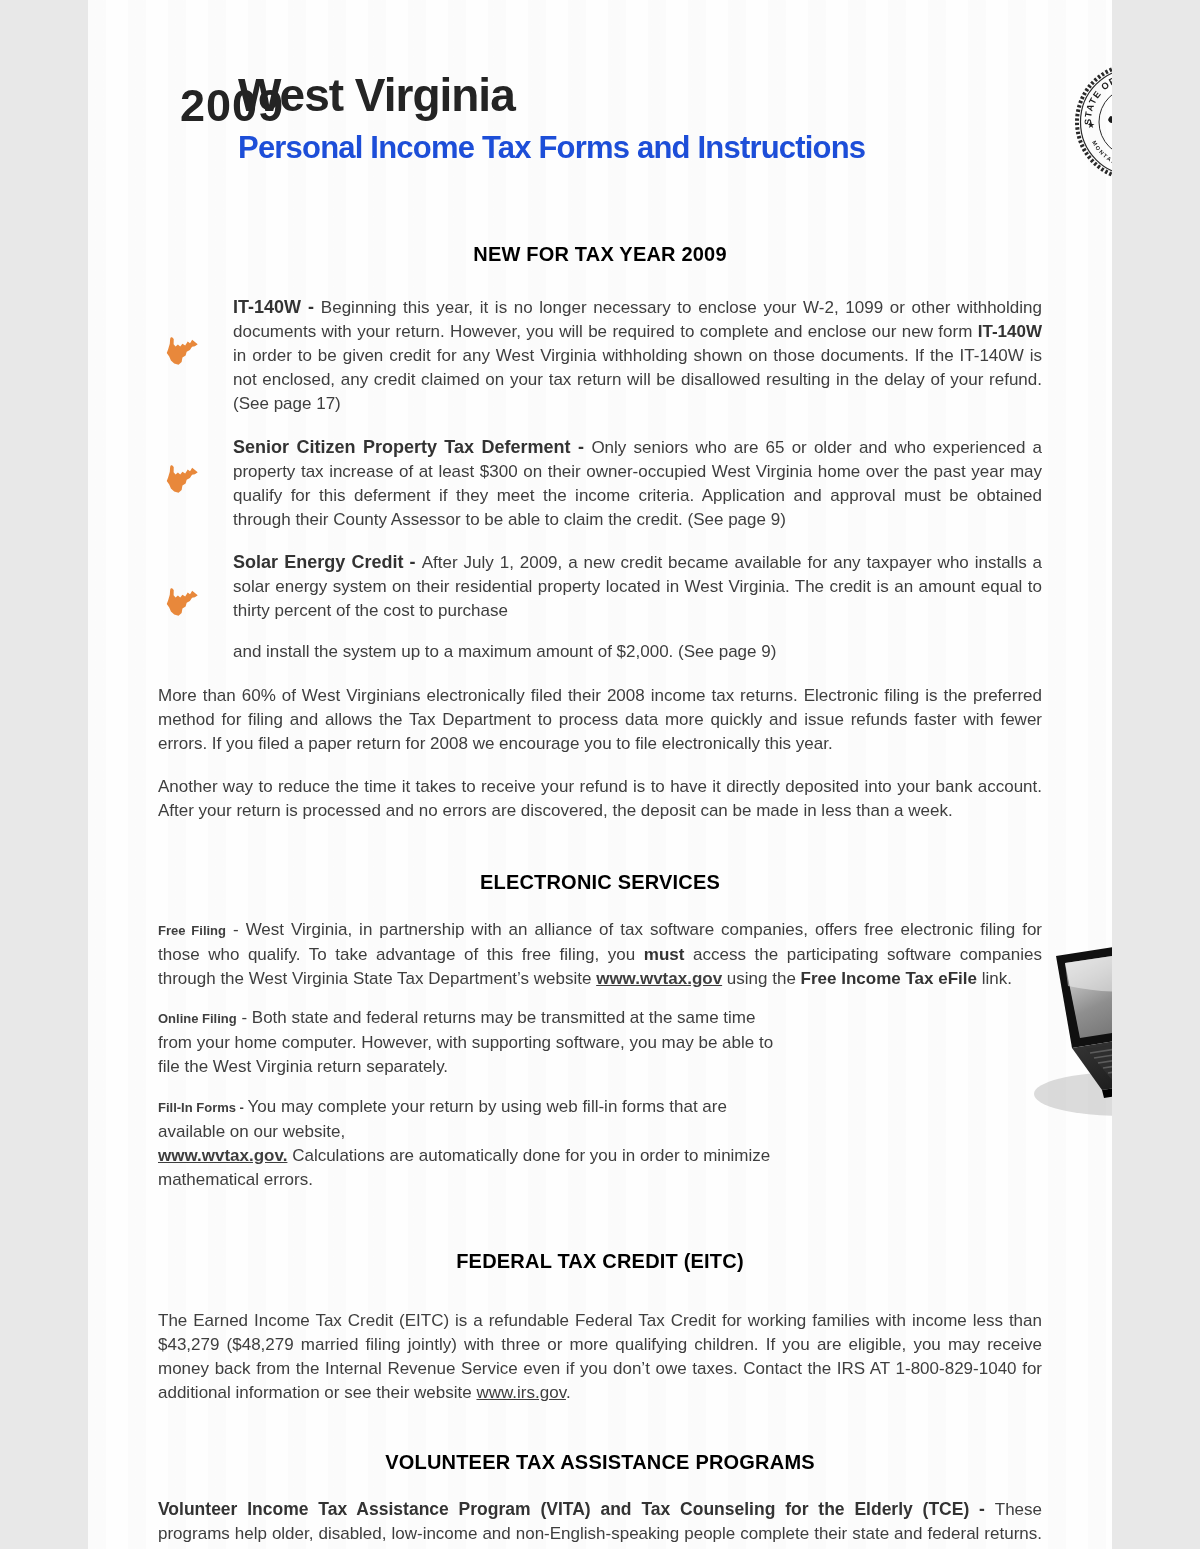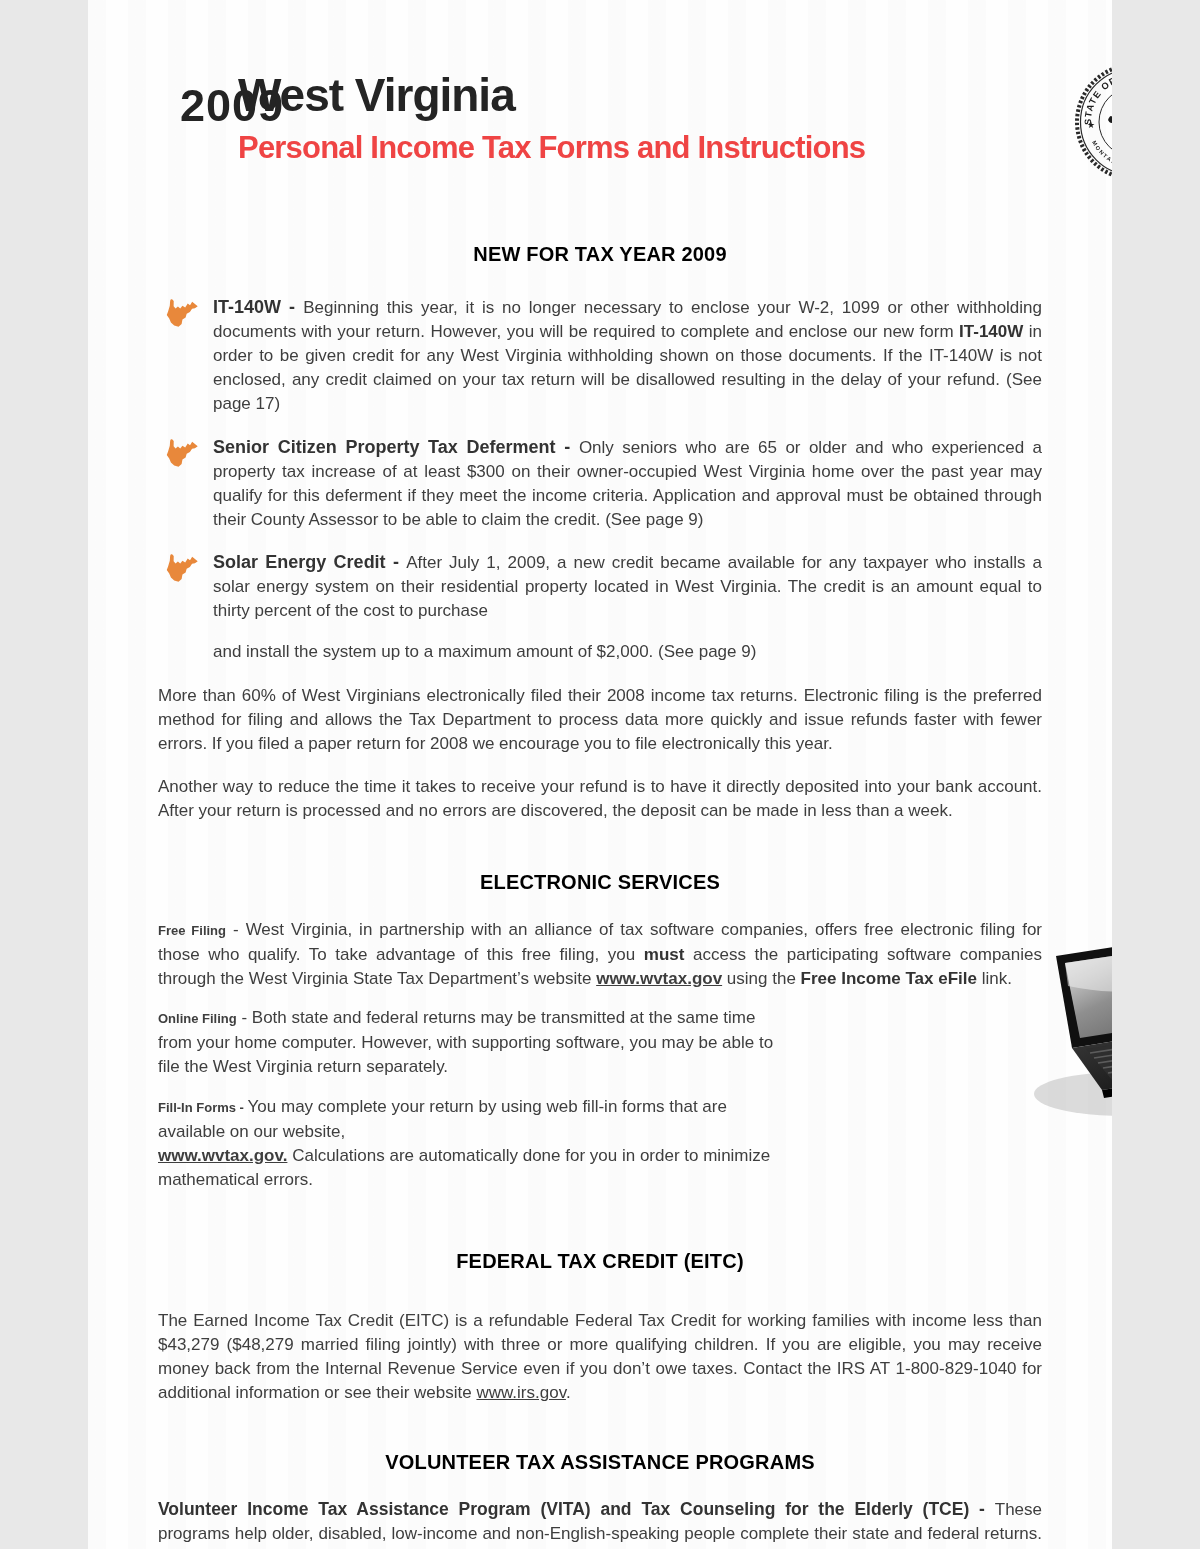--- a/index.html
+++ b/index.html
@@ -31,42 +31,42 @@
   }
   .hdr-titles {
     position: absolute; left: 150px; right: 250px; top: 68px;
     text-align: left;
   }
   .hdr-title {
     font-size: 46px; font-weight: bold; color: #242424;
     letter-spacing: -1px;
   }
   .hdr-subtitle {
-    font-size: 31px; font-weight: bold; color: #ef4444;
+    font-size: 31px; font-weight: bold; color: #1d4ed8;
     letter-spacing: -0.8px; margin-top: 8px; white-space: nowrap;
   }
   .seal { position: absolute; left: 986px; top: 62px; }
 
   
   .content { position: relative; padding: 0 70px; }
   .h2 {
     font-size: 20px; font-weight: bold; color: #000000;
     text-align: center; letter-spacing: 0.2px;
   }
   .para {
     font-size: 17px; line-height: 24px; text-align: justify;
   }
   .para.left { text-align: left; }
   b, .lead { color: #333; }
   .lead { font-weight: bold; font-size: 18px; }
   .lead-lg { font-weight: bold; font-size: 13px; }
   .weblink { font-weight: bold; text-decoration: underline; }
   .weblink-thin { text-decoration: underline; }
 
-  .bullet { display: flex; gap: 11px; }
+  .bullet { display: flex; gap: 31px; align-items: center; }
   .bullet .icon-cell { width: 44px; flex: 0 0 44px; padding-top: 2px; }
   .bullet .txt { flex: 1; }
 
   .laptop { position: absolute; left: 942px; top: 936px; }
 
   .spacer-h { height: 243px; } 
 </style>
 </head>
 <body>
 

